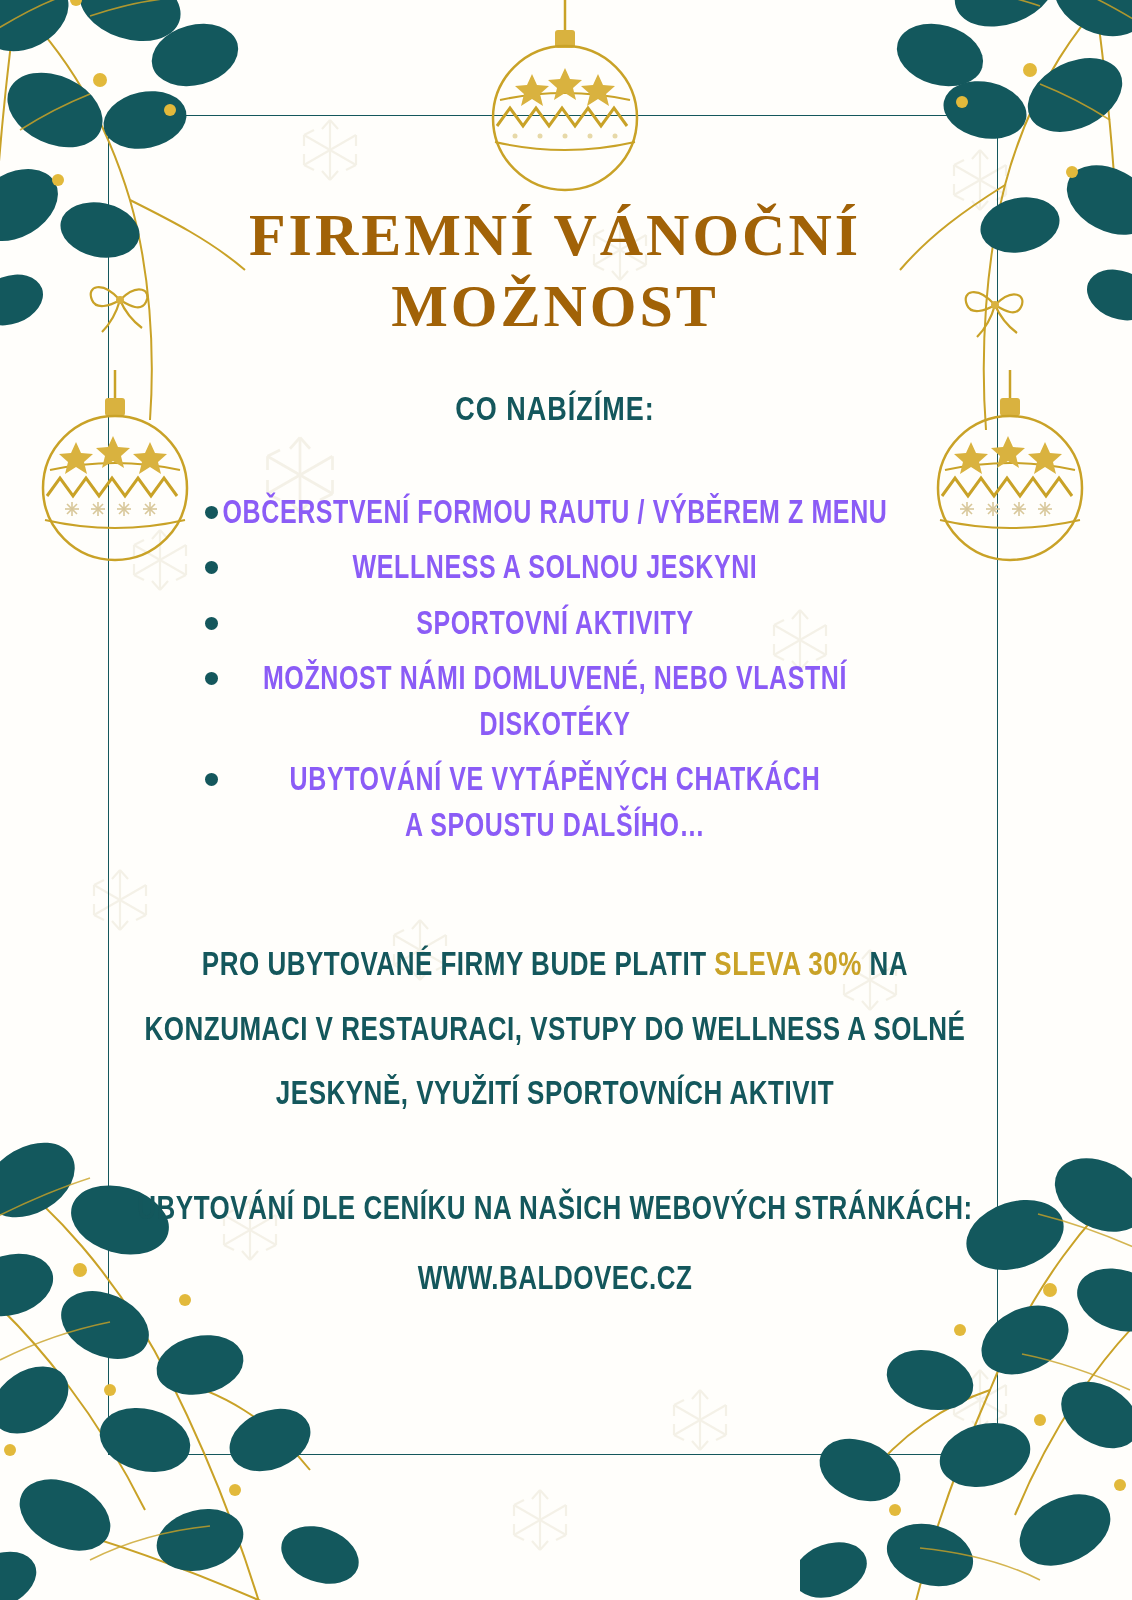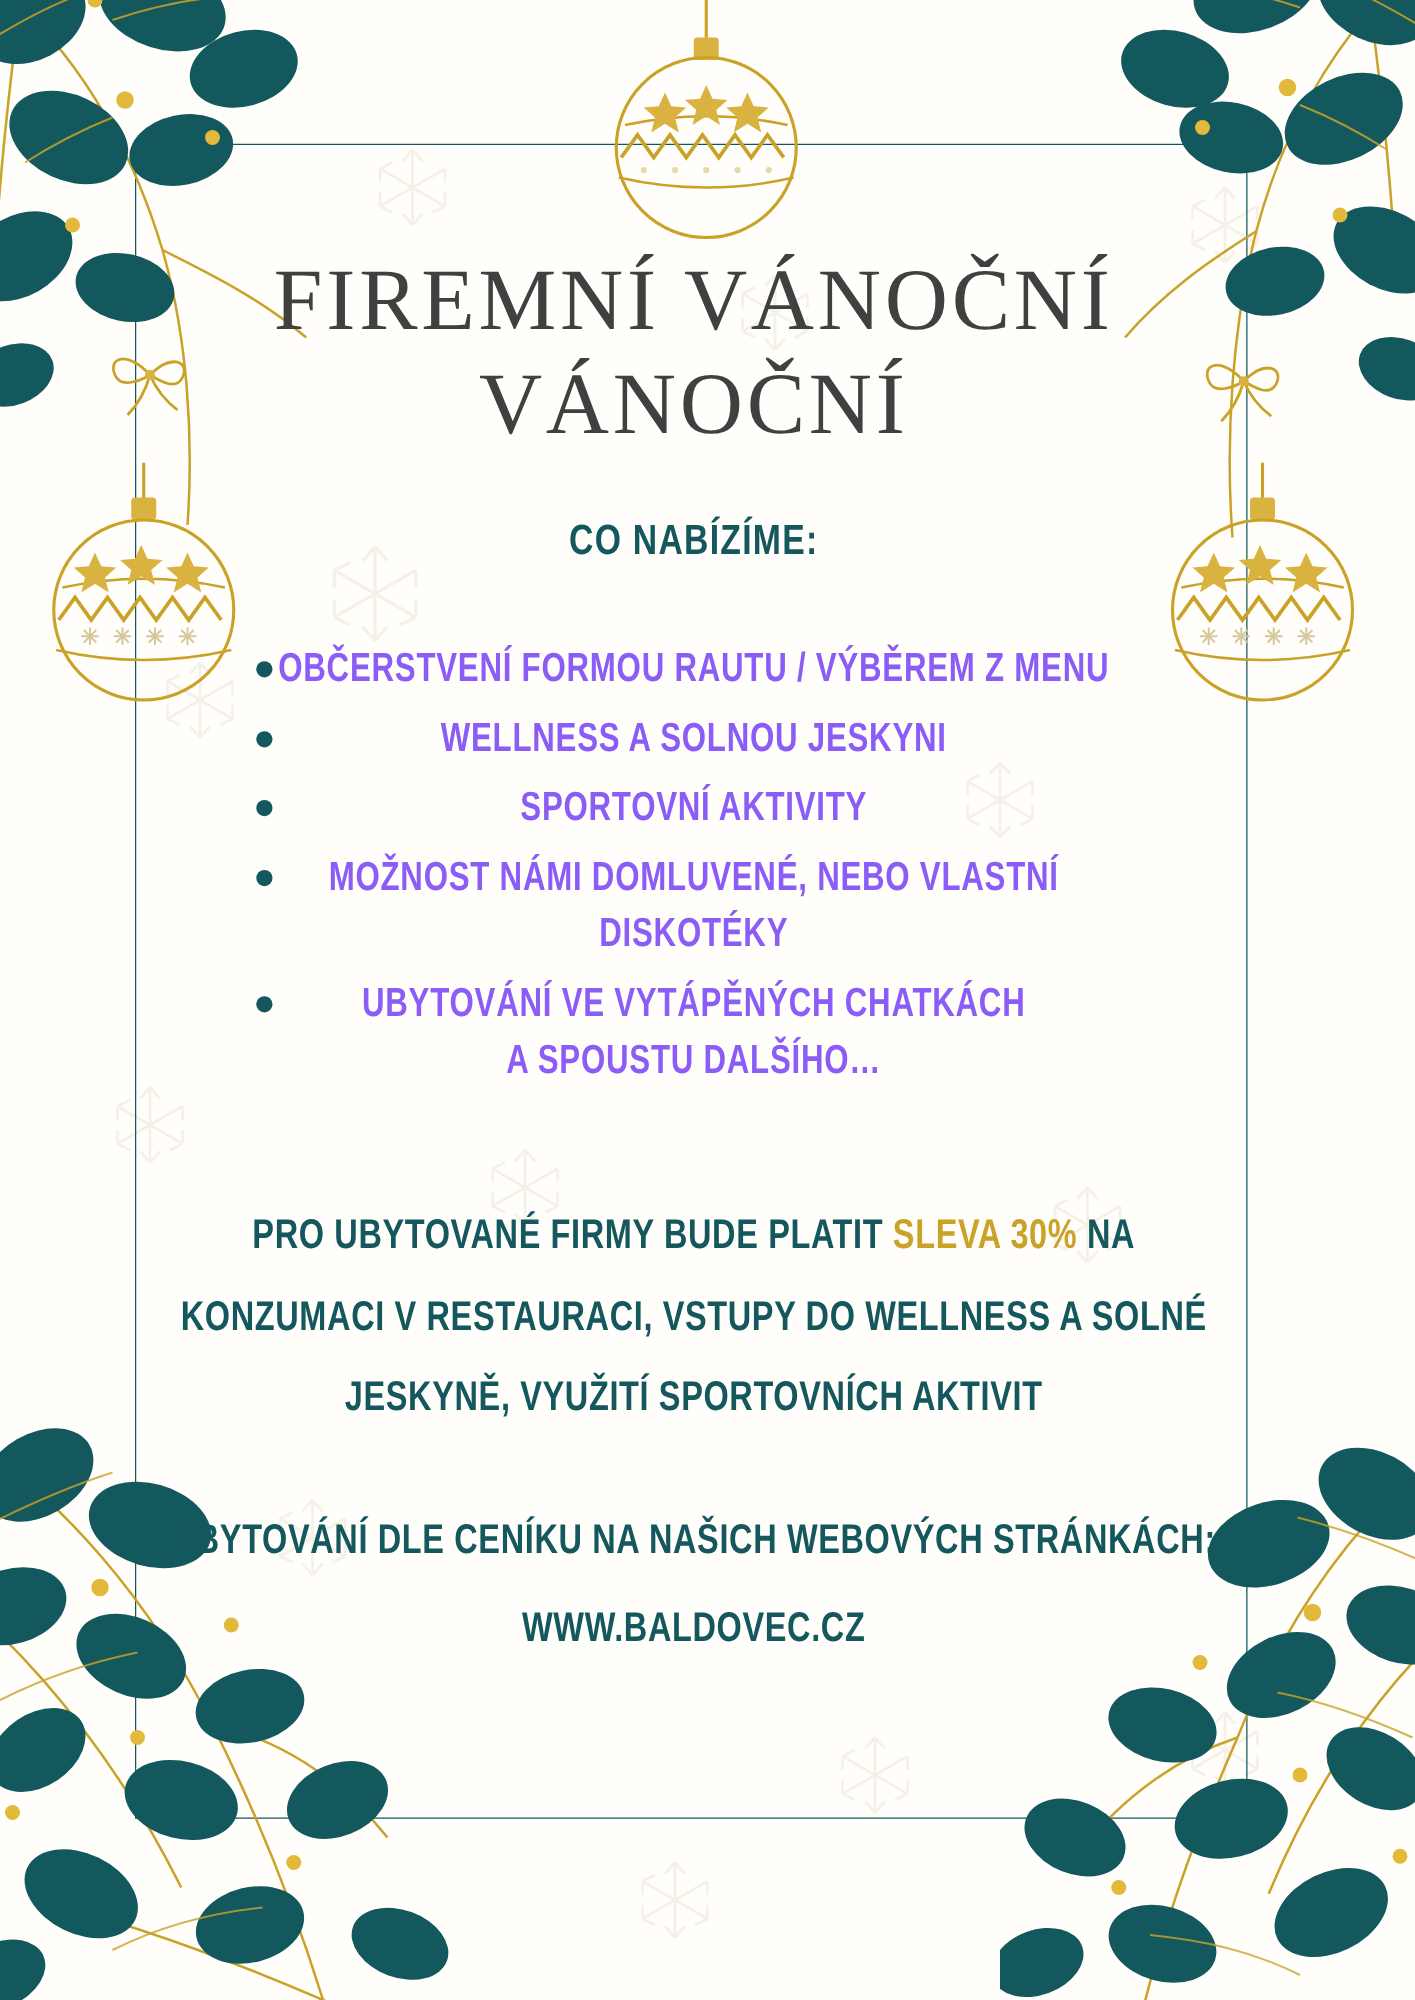--- a/index.html
+++ b/index.html
@@ -45,26 +45,26 @@
     position: absolute;
     left: 130px;
     top: 150px;
     width: 850px;
     text-align: center;
     z-index: 5;
   }
 
   .title {
     font-family: "Liberation Serif", serif;
-    font-size: 70px;
+    font-size: 60px;
     letter-spacing: 3px;
-    color: #404040;
+    color: #a16207;
     line-height: 1.18;
     margin: 50px 0 0 0;
-    font-weight: 400;
+    font-weight: 700;
   }
 
   .subtitle {
     margin-top: 48px;
     font-size: 27px;
     font-weight: bold;
     letter-spacing: 1px;
     color: #14575c;
     font-family: "Liberation Sans", sans-serif;
     transform: scaleY(1.25);
@@ -413,21 +413,21 @@
       <circle cx="240" cy="280" r="6"></circle>
       <circle cx="95" cy="370" r="6"></circle>
       <circle cx="320" cy="345" r="6"></circle>
     </g>
   </svg>
 
   <div class="content">
 
     <h1 class="title">
       <span>FIREMNÍ VÁNOČNÍ</span><br>
-      <span>VÁNOČNÍ</span>
+      <span>MOŽNOST</span>
     </h1>
 
     <div class="subtitle">CO NABÍZÍME:</div>
 
     <ul class="offer-list">
       <li>
         <span class="bullet"></span>
         <span class="txt">OBČERSTVENÍ FORMOU RAUTU / VÝBĚREM Z MENU</span>
       </li>
       <li>

